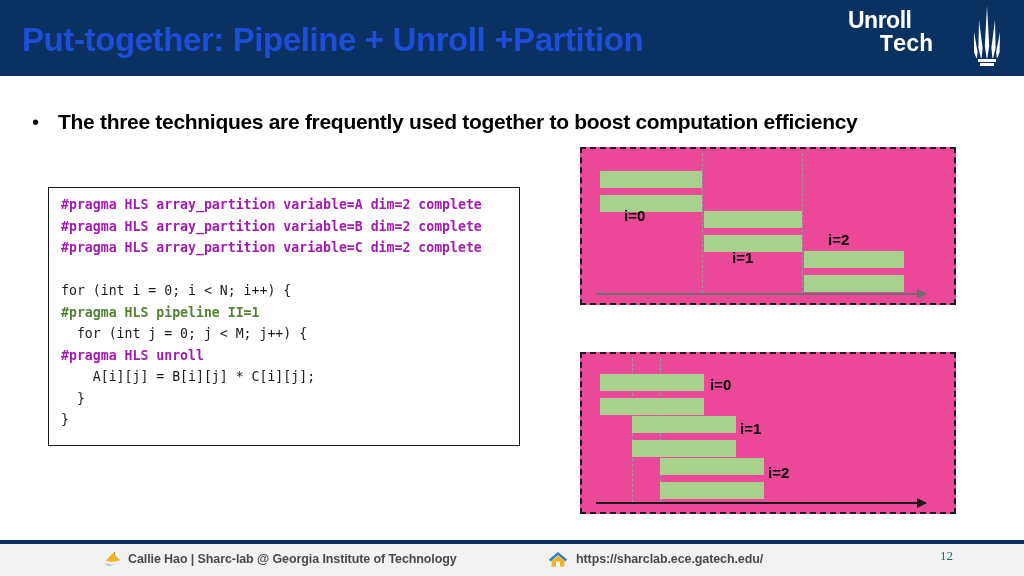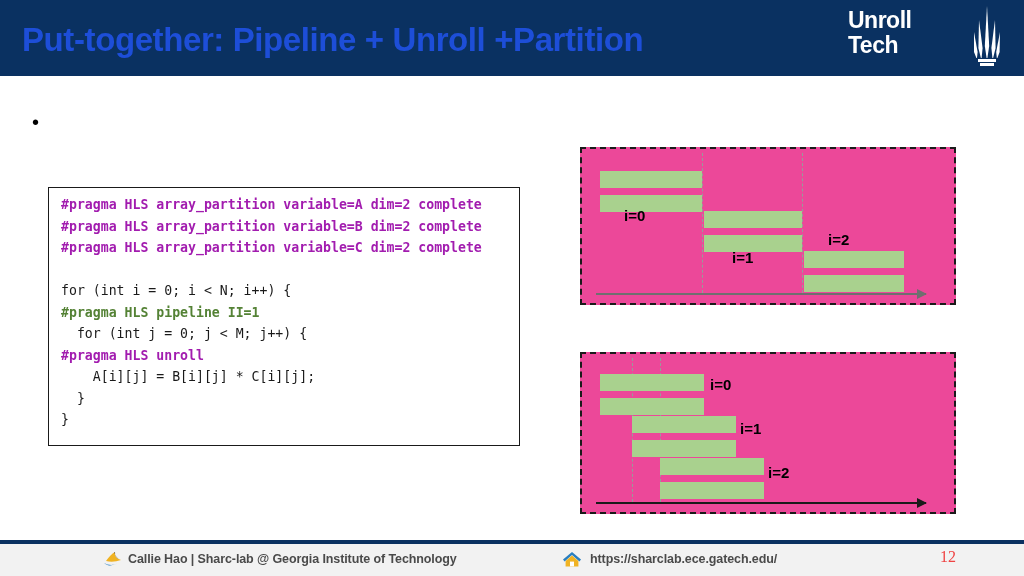--- a/index.html
+++ b/index.html
@@ -28,21 +28,21 @@
   
   .gt-logo{
     position:absolute;right:18px;top:6px;width:158px;height:62px;
   }
   .gt-word{
     position:absolute;left:0;top:2px;width:120px;
     color:#ffffff;font-weight:bold;font-size:23px;line-height:25px;
     text-align:left;font-family:"Liberation Sans", sans-serif;
     letter-spacing:-0.5px;
   }
-  .gt-word .gt-line2{display:block;text-align:left;padding-right:4px;}
+  .gt-word .gt-line2{display:block;text-align:center;padding-right:4px;font-family:Liberation Mono, monospace;}
   .gt-tower{position:absolute;right:2px;top:0px;}
 
   
   .bullet-row{
     position:absolute;left:32px;top:108px;width:970px;
     display:flex;align-items:flex-start;
   }
   .bullet-dot{
     width:26px;flex:0 0 26px;font-size:20px;color:#000;line-height:28px;
     text-align:left;
@@ -106,30 +106,30 @@
   }
   .footer{
     position:absolute;left:0;top:544px;width:1024px;height:32px;
     background:#f2f2f2;
   }
   .footer-left{
     position:absolute;left:104px;top:550px;
     display:flex;align-items:center;gap:4px;
   }
   .footer-mid{
-    position:absolute;left:562px;top:550px;
+    position:absolute;left:548px;top:550px;
     display:flex;align-items:center;gap:8px;
   }
   .footer-text{
     font-size:12.5px;font-weight:bold;color:#4a4a4a;white-space:nowrap;
     letter-spacing:-0.1px;
   }
   .page-num{
     position:absolute;left:940px;top:548px;
-    font-size:16px;color:#ef4444;font-family:"Liberation Serif", serif;
+    font-size:13px;color:#0f766e;font-family:"Liberation Serif", serif;
   }
   .ico{display:inline-block;line-height:0;}
 </style>
 </head>
 <body>
 
 <div class="header"></div>
 <div class="header-accent"></div>
 <div class="slide-title">Put-together: Pipeline + Unroll +Partition</div>
 
@@ -144,20 +144,21 @@
     <path d="M25 14 L25.6 42 L23.1 52 L22.4 52 L21.4 42 Z" fill="#ffffff"></path>
     <path d="M4 26 L7.6 46 L7.0 52 L6.4 52 L4.0 46 Z" fill="#ffffff"></path>
     <path d="M30 26 L29.6 46 L27.4 52 L26.8 52 L26.2 46 Z" fill="#ffffff"></path>
     <rect x="8" y="53" width="18" height="3" fill="#ffffff"></rect>
     <rect x="10" y="57" width="14" height="3" fill="#ffffff"></rect>
   </svg>
 </div>
 
 <div class="bullet-row">
   <div class="bullet-dot">•</div>
+  <div class="bullet-text">The three techniques are frequently used together to boost computation efficiency</div>
 </div>
 
 <div class="code-box">
   <div class="code-inner" id="code-inner"><span class="code-line c-pragma">#pragma HLS array_partition variable=A dim=2 complete</span><span class="code-line c-pragma">#pragma HLS array_partition variable=B dim=2 complete</span><span class="code-line c-pragma">#pragma HLS array_partition variable=C dim=2 complete</span><span class="c-blank"></span><span class="code-line c-plain">for (int i = 0; i &lt; N; i++) {</span><span class="code-line c-pragma-green">#pragma HLS pipeline II=1</span><span class="code-line c-plain">  for (int j = 0; j &lt; M; j++) {</span><span class="code-line c-pragma">#pragma HLS unroll</span><span class="code-line c-plain">    A[i][j] = B[i][j] * C[i][j];</span><span class="code-line c-plain">  }</span><span class="code-line c-plain">}</span></div>
 </div>
 
 <div class="diagram" id="diagram-top">
     <div class="vline" style="left: 120px; top: 4px; height: 140px;"></div>
     <div class="vline" style="left: 220px; top: 4px; height: 140px;"></div>
     <div class="bar" style="left: 18px; top: 22px; width: 102px; background: rgb(169, 209, 142);"></div>

